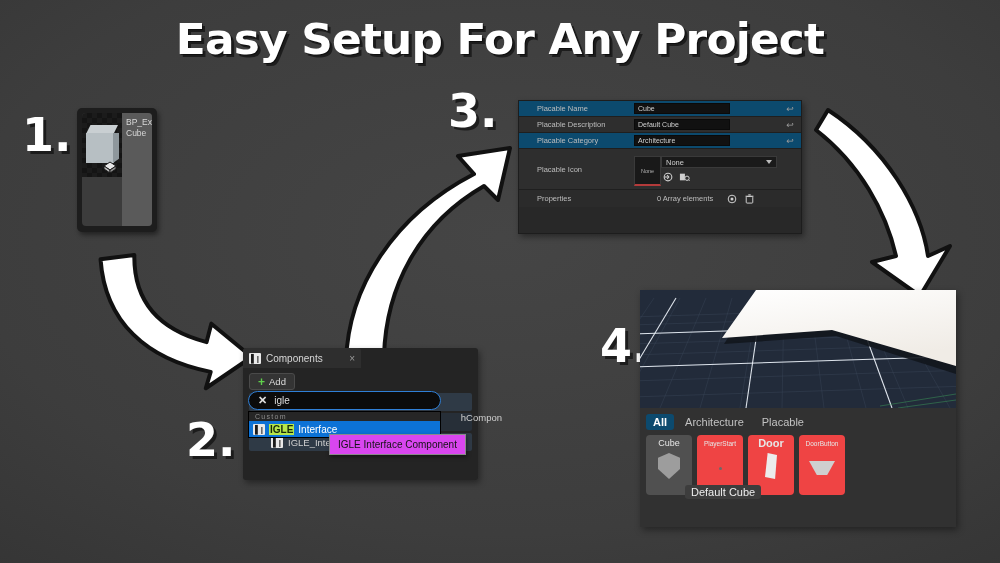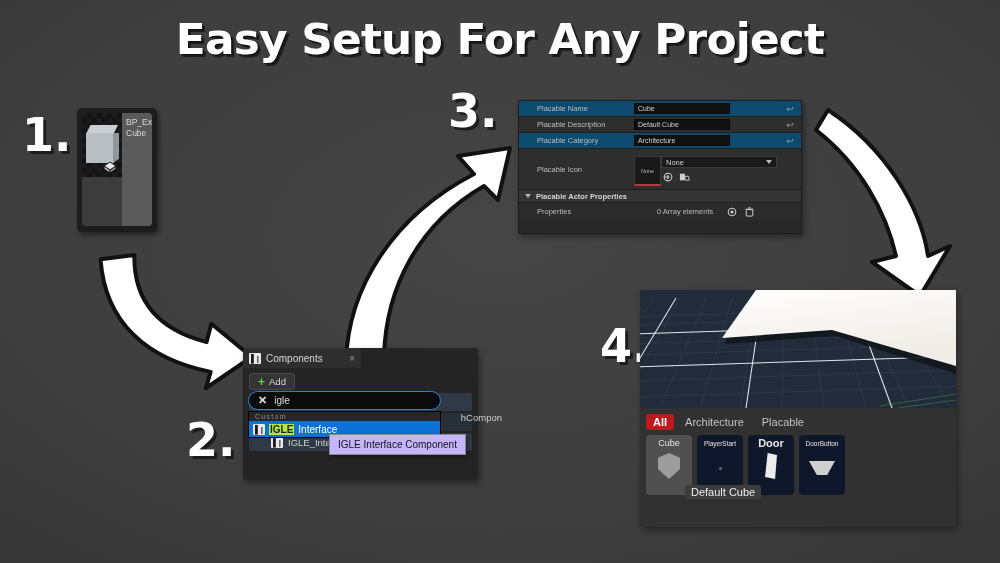--- a/index.html
+++ b/index.html
@@ -134,21 +134,21 @@
   .dd-x { color: #e0e0e0; font-size: 11px; font-weight: bold; }
   .dd-panel { background: #1c1c1c; border: 1px solid #000; margin-top: 1px; }
   .dd-group { background: #262626; color: #8e8e8e; font-size: 7px; letter-spacing: 1.3px; padding: 1px 6px; }
   .dd-item {
     background: #0c72d6; height: 16px; display: flex; align-items: center; gap: 4px;
     padding: 0 4px; color: #ffffff; font-size: 10px;
   }
   .hl { background: #b6e64a; color: #15280a; padding: 0 1px; font-weight: bold; }
   .tooltip {
     position: absolute; left: 86px; top: 86px; z-index: 8;
-    background: #c4b5fd; color: #141414; font-size: 10px;
+    background: #d946ef; color: #141414; font-size: 10px;
     padding: 4px 8px; border: 1px solid #8a8a8a;
     box-shadow: 1px 2px 4px rgba(0,0,0,0.45);
     white-space: nowrap;
   }
   .behind-text {
     position: absolute; right: -24px; top: 64px; color: #cfcfcf; font-size: 9.5px;
     z-index: 2; white-space: nowrap;
   }
 
   
@@ -208,24 +208,24 @@
     box-shadow: 2px 3px 7px rgba(0,0,0,0.4);
     overflow: hidden;
   }
   .viewport { position: relative; height: 118px; overflow: hidden; background: #1b2433; }
   .vp-svg { position: absolute; inset: 0; width: 100%; height: 100%; }
   .place-bar { padding: 6px 6px 0 6px; }
   .tabs { display: flex; gap: 4px; }
   .ptab {
     padding: 2px 7px; border-radius: 3px; font-size: 11px; color: #c2c2c2;
   }
-  .ptab.active { background: #b91c1c; color: #ffffff; font-weight: bold; }
+  .ptab.active { background: #0c4a6e; color: #ffffff; font-weight: bold; }
   .tiles { display: flex; gap: 5px; margin-top: 5px; position: relative; }
   .tile {
-    width: 46px; height: 60px; background: #0f172a; border-radius: 4px;
+    width: 46px; height: 60px; background: #ef4444; border-radius: 4px;
     display: flex; flex-direction: column; align-items: center;
     padding-top: 3px; position: relative;
   }
   .tile.sel { background: #505050; }
   .tile .tlabel { color: #e6e6e6; font-size: 9px; line-height: 11px; }
   .tile .tlabel.sm { font-size: 6.5px; }
   .tile .tlabel.big { font-size: 11px; font-weight: bold; }
   .tip2 {
     position: absolute; left: 39px; top: 50px; z-index: 9;
     background: #3d3d3d; color: #ededed; font-size: 11px;
@@ -371,24 +371,20 @@
               <circle cx="9.5" cy="7.5" r="2.6" fill="none" stroke="#cfcfcf" stroke-width="1.2"></circle>
               <line x1="11.3" y1="9.3" x2="12.6" y2="10.6" stroke="#cfcfcf" stroke-width="1.2"></line>
             </svg>
           </div>
         </div>
       </div>
     </div>
     <div class="preset"></div>
   </div>
 
-  <div class="sec-head">
-    <span class="caret"></span>
-    <span>Placable Actor Properties</span>
-  </div>
 
   <div class="prow-final">
     <div class="plabel">Properties</div>
     <div class="arr-val">0 Array elements</div>
     <div class="arr-icons">
       <svg width="10" height="10" viewBox="0 0 12 12">
         <circle cx="6" cy="6" r="4.6" fill="none" stroke="#cfcfcf" stroke-width="1.2"></circle>
         <circle cx="6" cy="6" r="1.8" fill="#cfcfcf"></circle>
       </svg>
       <svg width="9" height="10" viewBox="0 0 11 12">

